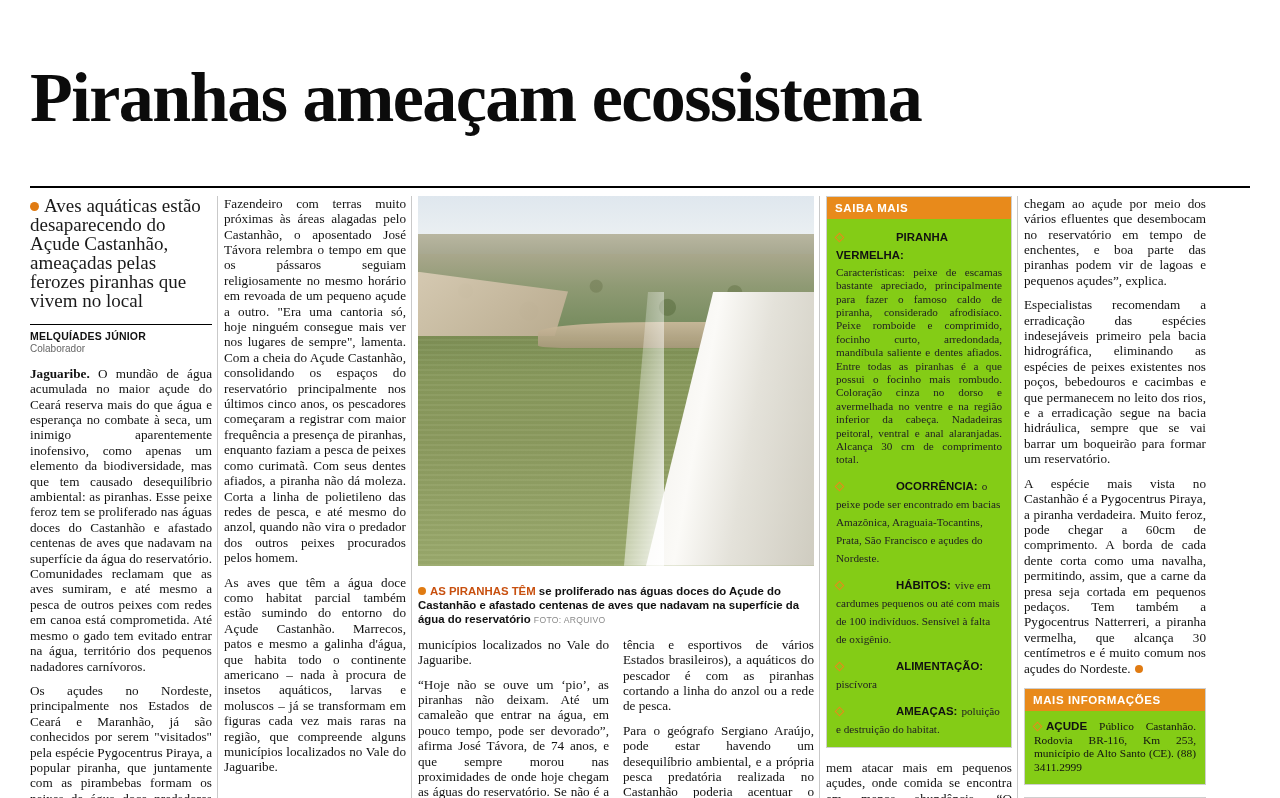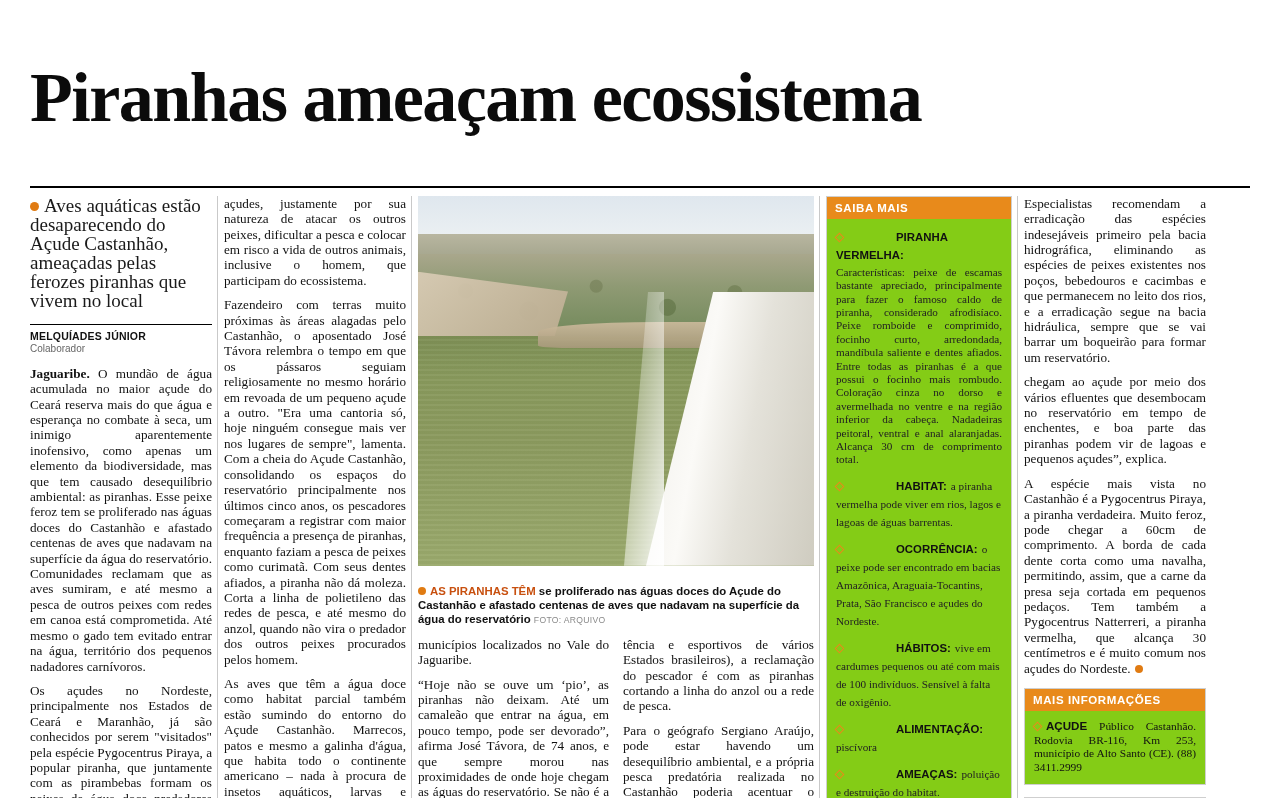--- a/index.html
+++ b/index.html
@@ -288,21 +288,20 @@
       <div class="byline">
         <span class="name">MELQUÍADES JÚNIOR</span>
         <span class="role">Colaborador</span>
       </div>
       <p><span class="lead-city">Jaguaribe.</span><span> O mundão de água acumulada no maior açude do Ceará reserva mais do que água e esperança no combate à seca, um inimigo aparentemente inofensivo, como apenas um elemento da biodiversidade, mas que tem causado desequilíbrio ambiental: as piranhas. Esse peixe feroz tem se proliferado nas águas doces do Castanhão e afastado centenas de aves que nadavam na superfície da água do reservatório. Comunidades reclamam que as aves sumiram, e até mesmo a pesca de outros peixes com redes em canoa está comprometida. Até mesmo o gado tem evitado entrar na água, território dos pequenos nadadores carnívoros.</span></p>
       <p>Os açudes no Nordeste, principalmente nos Estados de Ceará e Maranhão, já são conhecidos por serem "visitados" pela espécie Pygocentrus Piraya, a popular piranha, que juntamente com as pirambebas formam os peixes de água doce predadores ou indesejáveis mais perigosos. Esse tipo de peixe raramente é incluído pelo homem nos açudes, justamente por sua natureza de atacar os outros peixes, dificultar a pesca e colocar em risco a vida de outros animais, inclusive o homem, que participam do ecossistema.</p>
     </div>
 
     <div class="col c2">
       <div class="col-sep" style="left:-7px"></div>
-      <p>açudes, justamente por sua natureza de atacar os outros peixes, dificultar a pesca e colocar em risco a vida de outros animais, inclusive o homem, que participam do ecossistema.</p>
       <p>Fazendeiro com terras muito próximas às áreas alagadas pelo Castanhão, o aposentado José Távora relembra o tempo em que os pássaros seguiam religiosamente no mesmo horário em revoada de um pequeno açude a outro. "Era uma cantoria só, hoje ninguém consegue mais ver nos lugares de sempre", lamenta. Com a cheia do Açude Castanhão, consolidando os espaços do reservatório principalmente nos últimos cinco anos, os pescadores começaram a registrar com maior frequência a presença de piranhas, enquanto faziam a pesca de peixes como curimatã. Com seus dentes afiados, a piranha não dá moleza. Corta a linha de polietileno das redes de pesca, e até mesmo do anzol, quando não vira o predador dos outros peixes procurados pelos homem.</p>
       <p>As aves que têm a água doce como habitat parcial também estão sumindo do entorno do Açude Castanhão. Marrecos, patos e mesmo a galinha d'água, que habita todo o continente americano – nada à procura de insetos aquáticos, larvas e moluscos – já se transformam em figuras cada vez mais raras na região, que compreende alguns municípios localizados no Vale do Jaguaribe.</p>
     </div>
 
     <div class="col c3">
       <div class="col-sep" style="left:-7px"></div>
 
       <div class="photo-wrap">
         <div class="photo">
           <div class="sky"></div>
@@ -321,42 +320,38 @@
         </div>
       </div>
 
       <div class="two-sub">
         <div class="sub">
           <p>municípios localizados no Vale do Jaguaribe.</p>
           <p>“Hoje não se ouve um ‘pio’, as piranhas não deixam. Até um camaleão que entrar na água, em pouco tempo, pode ser devorado”, afirma José Távora, de 74 anos, e que sempre morou nas proximidades de onde hoje chegam as águas do reservatório. Se não é a ausência de pássaros, quando levam suas canoas para a água para pescar curimatã ou tucunaré (peixe que atrai pescadores de subsis-</p>
         </div>
         <div class="sub">
           <div class="col-sep" style="left:-7px"></div>
-          <p>tência e esportivos de vários Estados brasileiros), a reclamação do pescador é com as piranhas cortando a linha do anzol ou a rede de pesca.</p>
+          <p>tência e esportivos de vários Estados brasileiros), a aquáticos do pescador é com as piranhas cortando a linha do anzol ou a rede de pesca.</p>
           <p>Para o geógrafo Sergiano Araújo, pode estar havendo um desequilíbrio ambiental, e a própria pesca predatória realizada no Castanhão poderia acentuar o problema da proliferação de piranhas. E, para um açude com as gigantes dimensões do Castanhão, a situação se compli-ca, embora as piranhas costu-</p>
         </div>
       </div>
     </div>
 
     <div class="col c4">
       <div class="col-sep" style="left:-7px"></div>
 
       <div class="box">
         <div class="box-head">SAIBA MAIS</div>
         <div class="box-body">
 
           <div class="box-item">
             <span class="diamond"></span><span class="term">PIRANHA VERMELHA:</span>
             <div class="def-block">Características: peixe de escamas bastante apreciado, principalmente para fazer o famoso caldo de piranha, considerado afrodisíaco. Peixe romboide e comprimido, focinho curto, arredondada, mandíbula saliente e dentes afiados. Entre todas as piranhas é a que possui o focinho mais rombudo. Coloração cinza no dorso e avermelhada no ventre e na região inferior da cabeça. Nadadeiras peitoral, ventral e anal alaranjadas. Alcança 30 cm de comprimento total.</div>
           </div>
 
-          <div class="box-item">
-            <span class="diamond"></span><span class="term">HABITAT:</span>
-            <span class="def">a piranha vermelha pode viver em rios, lagos e lagoas de águas barrentas.</span>
-          </div>
 
           <div class="box-item">
             <span class="diamond"></span><span class="term">OCORRÊNCIA:</span>
             <span class="def">o peixe pode ser encontrado em bacias Amazônica, Araguaia-Tocantins, Prata, São Francisco e açudes do Nordeste.</span>
           </div>
 
           <div class="box-item">
             <span class="diamond"></span><span class="term">HÁBITOS:</span>
             <span class="def">vive em cardumes pequenos ou até com mais de 100 indivíduos. Sensível à falta de oxigênio.</span>
           </div>
@@ -374,22 +369,22 @@
         </div>
       </div>
 
       <div class="spacer-12"></div>
       <p>mem atacar mais em pequenos açudes, onde comida se encontra em menos abundância. “O problema é uma soma de fatores, inclusive o movimento de barcos e de pessoas naquelas imediações acabam afastando espécies animais. As piranhas</p>
     </div>
 
     <div class="col c5">
       <div class="col-sep" style="left:-7px"></div>
 
+      <p>chegam ao açude por meio dos vários efluentes que desembocam no reservatório em tempo de enchentes, e boa parte das piranhas podem vir de lagoas e pequenos açudes”, explica.</p>
       <p>Especialistas recomendam a erradicação das espécies indesejáveis primeiro pela bacia hidrográfica, eliminando as espécies de peixes existentes nos poços, bebedouros e cacimbas e que permanecem no leito dos rios, e a erradicação segue na bacia hidráulica, sempre que se vai barrar um boqueirão para formar um reservatório.</p>
-      <p>chegam ao açude por meio dos vários efluentes que desembocam no reservatório em tempo de enchentes, e boa parte das piranhas podem vir de lagoas e pequenos açudes”, explica.</p>
       <p><span>A espécie mais vista no Castanhão é a Pygocentrus Piraya, a piranha verdadeira. Muito feroz, pode chegar a 60cm de comprimento. A borda de cada dente corta como uma navalha, permitindo, assim, que a carne da presa seja cortada em pequenos pedaços. Tem também a Pygocentrus Natterreri, a piranha vermelha, que alcança 30 centímetros e é muito comum nos açudes do Nordeste.</span><span class="end-dot"></span></p>
 
       <div class="box box2">
         <div class="box-head">MAIS INFORMAÇÕES</div>
         <div class="box-body">
           <div class="info-row">
             <span class="diamond"></span><span class="info-label">AÇUDE</span>
             <span>Público Castanhão. Rodovia BR-116, Km 253, município de Alto Santo (CE).</span>
             <span>(88) 3411.2999</span>
           </div>

